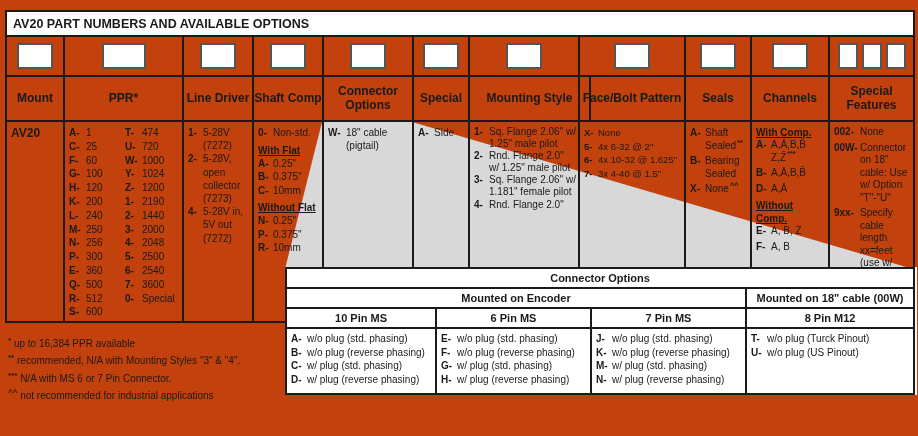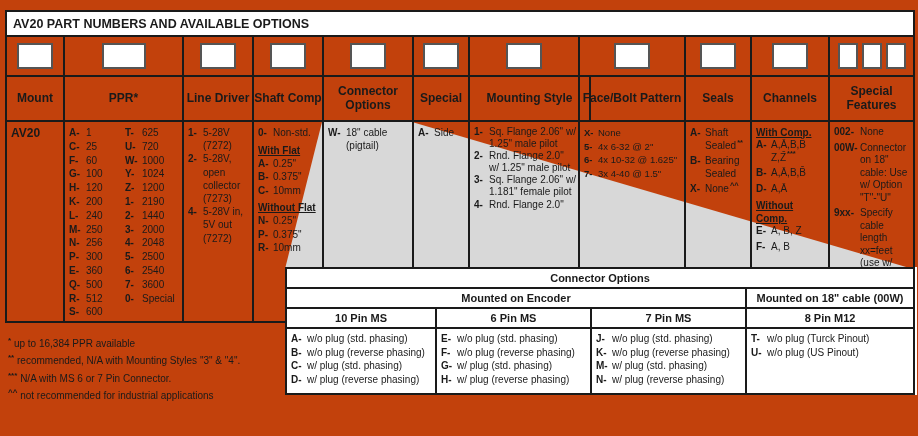--- a/index.html
+++ b/index.html
@@ -191,21 +191,21 @@
           </div>
           <div class="item">
             <span class="code">S-</span>
             <span class="val">600</span>
           </div>
         </div>
       <div class="ppr-c2">
 
       <div class="item">
             <span class="code">T-</span>
-            <span class="val">625</span>
+            <span class="val">474</span>
           </div>
           <div class="item">
             <span class="code">U-</span>
             <span class="val">720</span>
           </div>
           <div class="item">
             <span class="code">W-</span>
             <span class="val">1000</span>
           </div>
           <div class="item">

